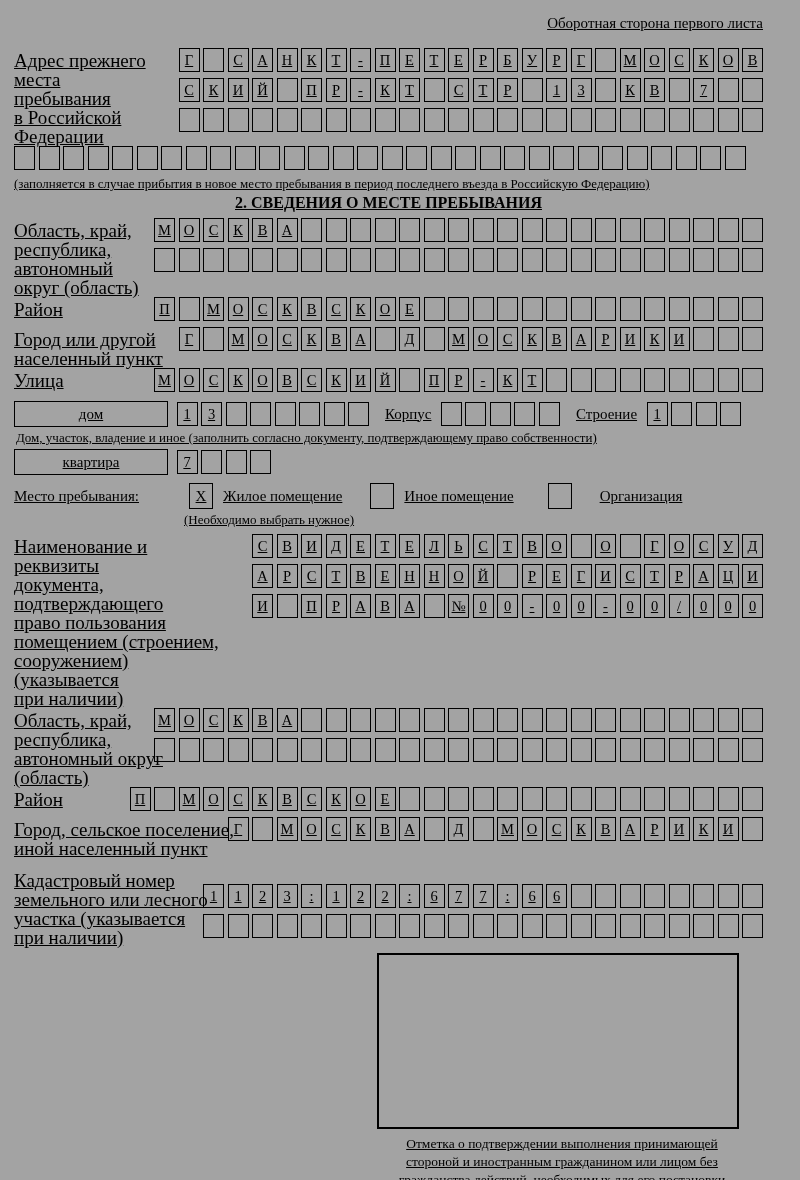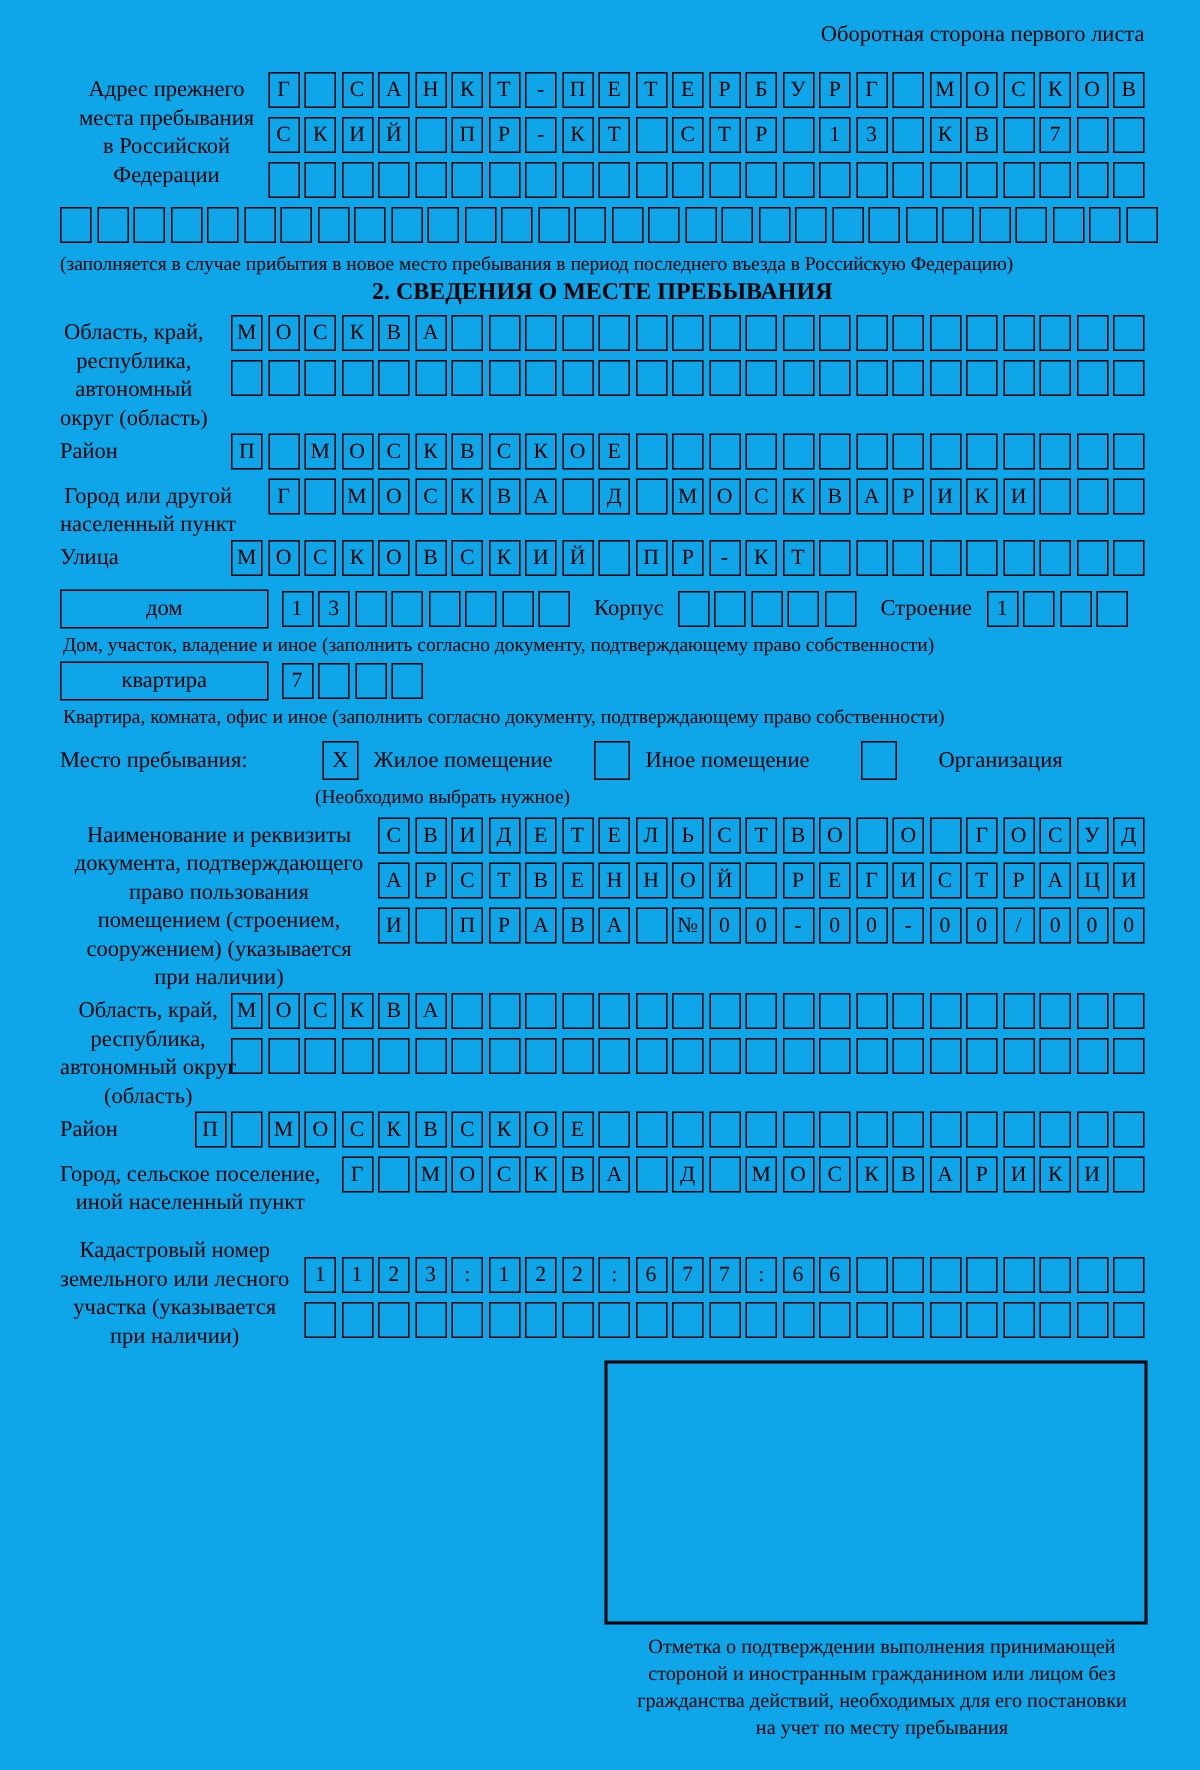--- a/index.html
+++ b/index.html
@@ -1,37 +1,37 @@
 <!DOCTYPE html>
 <html lang="ru"><head>
 <meta charset="utf-8">
 <style>
   html,body{margin:0;padding:0;background:#fff;}
   .page{position:relative;width:800px;height:1180px;box-sizing:border-box;
-    padding:14px 37px 0 40px;overflow:hidden;background:#0ea5e9;color:#000;
-    font-family:"Liberation Serif","DejaVu Serif",serif;}
+    padding:14px 37px 0 14px;overflow:hidden;background:#a3a3a3;color:#000;
+    font-family:"Liberation Serif","DejaVu Serif",serif;text-decoration:underline;}
   .hdr{text-align:right;font-size:15px;line-height:18px;margin-bottom:16px;}
   .field{display:flex;align-items:flex-start;flex-wrap:nowrap;}
-  .flabel{flex-shrink:0;font-size:15px;line-height:19px;white-space:pre-line;padding-top:3px;text-align:center;}
+  .flabel{flex-shrink:0;font-size:19px;line-height:19px;white-space:pre-line;padding-top:3px;}
   .frows{flex:1 1 auto;min-width:0;}
   .frows.mt{margin-top:16px;}
   .cellrow{display:flex;justify-content:flex-end;margin-bottom:6px;flex-wrap:nowrap;}
   .cellrow.left{justify-content:flex-start;margin-bottom:0;}
   .cellrow.flush{justify-content:flex-start;margin-left:-3.5px;}
   .cell{box-sizing:border-box;flex:0 0 21px;width:21px;height:24px;border:1.5px solid #000;
     margin-left:3.5px;display:flex;align-items:center;justify-content:center;
     font-size:14.5px;line-height:1;}
   .note{font-size:13px;line-height:16px;margin-bottom:2px;white-space:pre-line;}
   .center{}
   .sec-title{font-size:16px;font-weight:700;text-align:center;margin:2px 0 6px;}
   .fact-title{font-size:15.5px;font-weight:700;text-align:center;margin:8px 0 4px;}
   .domrow{display:flex;align-items:center;margin:3px 0 3px;}
   .bigbox{box-sizing:border-box;height:26px;border:1.6px solid #000;display:flex;
     align-items:center;justify-content:center;font-size:15px;flex-shrink:0;margin-right:5px;}
-  .w175{width:139px;}
+  .w175{width:154px;}
   .inline-label{font-size:15px;margin:0 6px 0 16px;white-space:nowrap;}
   .stayrow{display:flex;align-items:center;margin-top:8px;font-size:15px;white-space:nowrap;}
   .stayrow .slabel{width:175px;flex-shrink:0;}
   .checkbox{box-sizing:border-box;width:24px;height:26px;border:1.6px solid #000;display:flex;
     align-items:center;justify-content:center;font-size:15px;flex-shrink:0;}
   .opt-label{margin-left:10px;}
   .gap28{margin-left:28px;}
   .gap34{margin-left:34px;}
   .staynote{margin-left:170px;margin-top:3px;margin-bottom:6px;}
   .docfield{margin-top:4px;}
@@ -364,21 +364,20 @@
 
   <div class="domrow">
     <div class="bigbox w175">квартира</div>
     <div class="cellrow left">
         <span class="cell">7</span>
         <span class="cell"></span>
         <span class="cell"></span>
         <span class="cell"></span>
       </div>
   </div>
-  <div class="note notepad">Квартира, комната, офис и иное (заполнить согласно документу, подтверждающему право собственности)</div>
 
   <div class="stayrow">
     <span class="slabel">Место пребывания:</span>
     <span class="checkbox">X</span>
     <span class="opt-label">Жилое помещение</span>
     <span class="checkbox gap28"></span>
     <span class="opt-label">Иное помещение</span>
     <span class="checkbox gap34"></span>
     <span class="opt-label gap28">Организация</span>
   </div>

